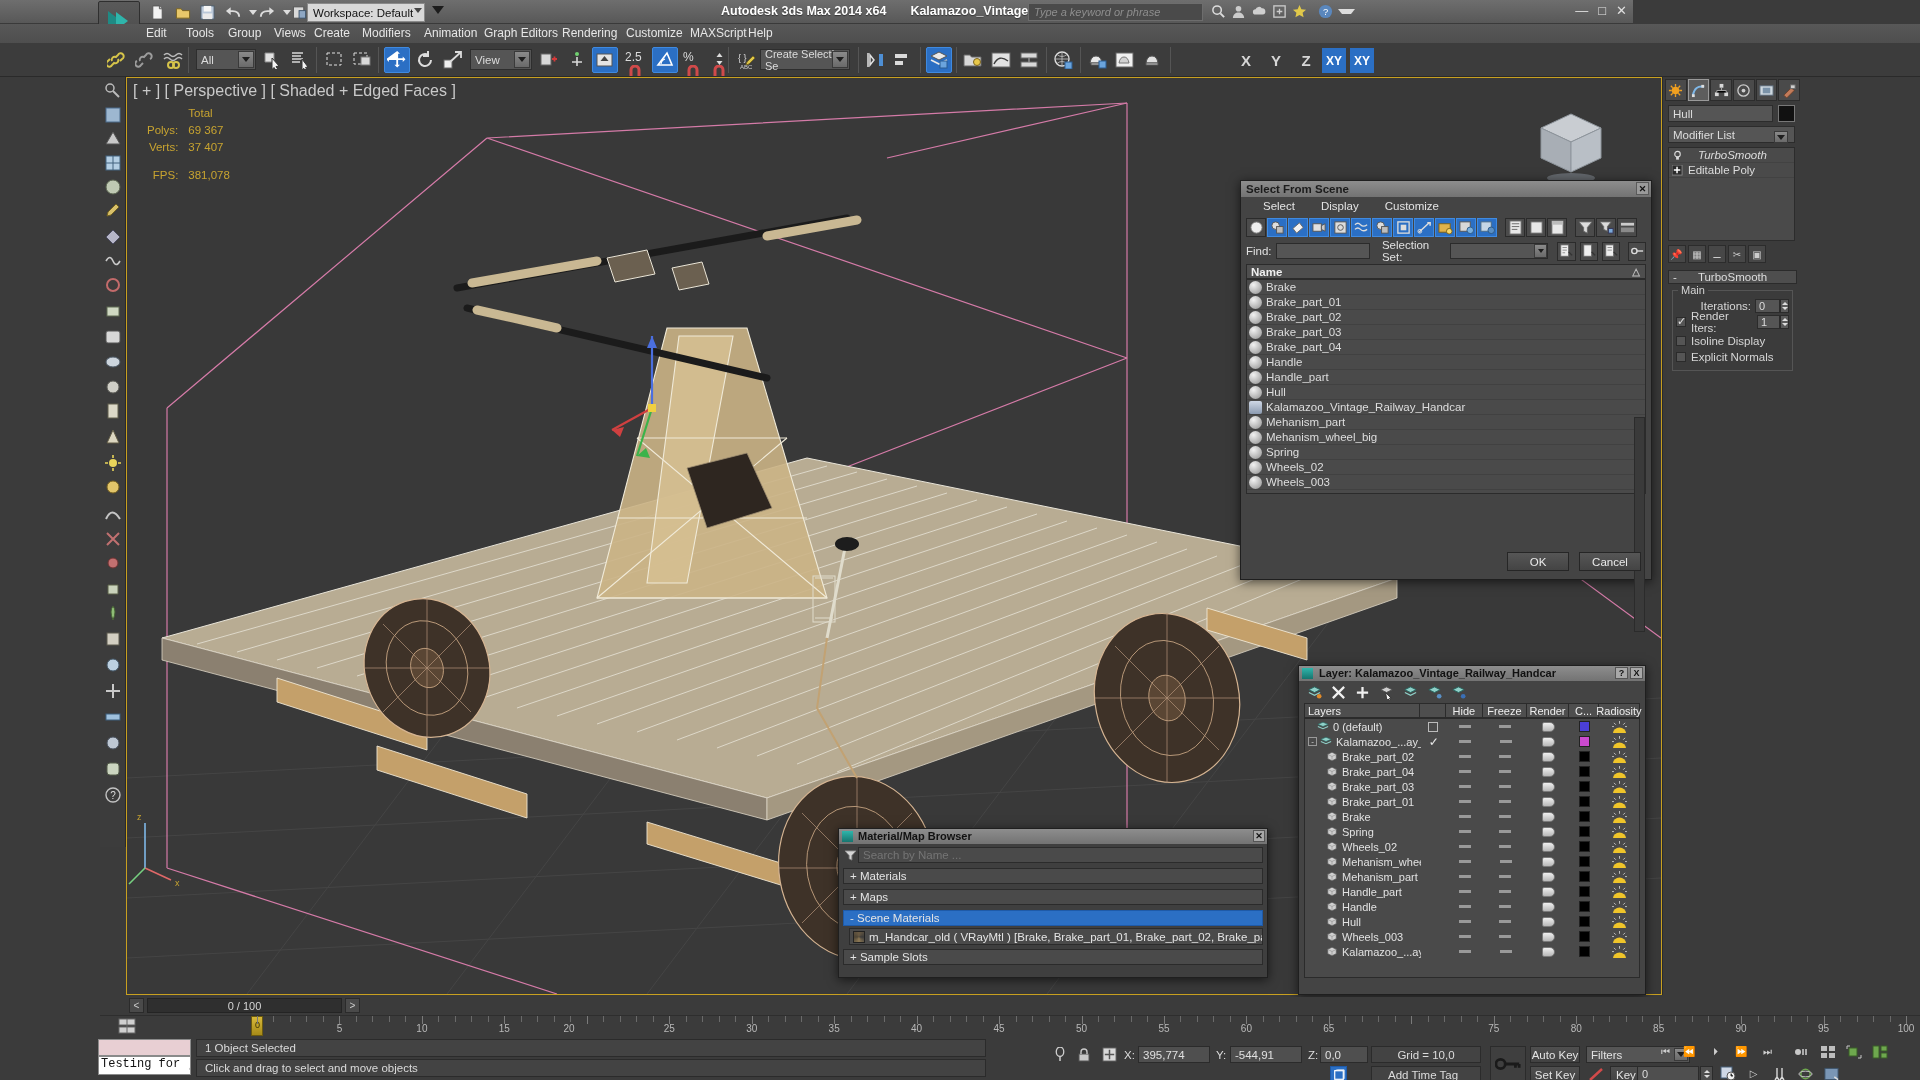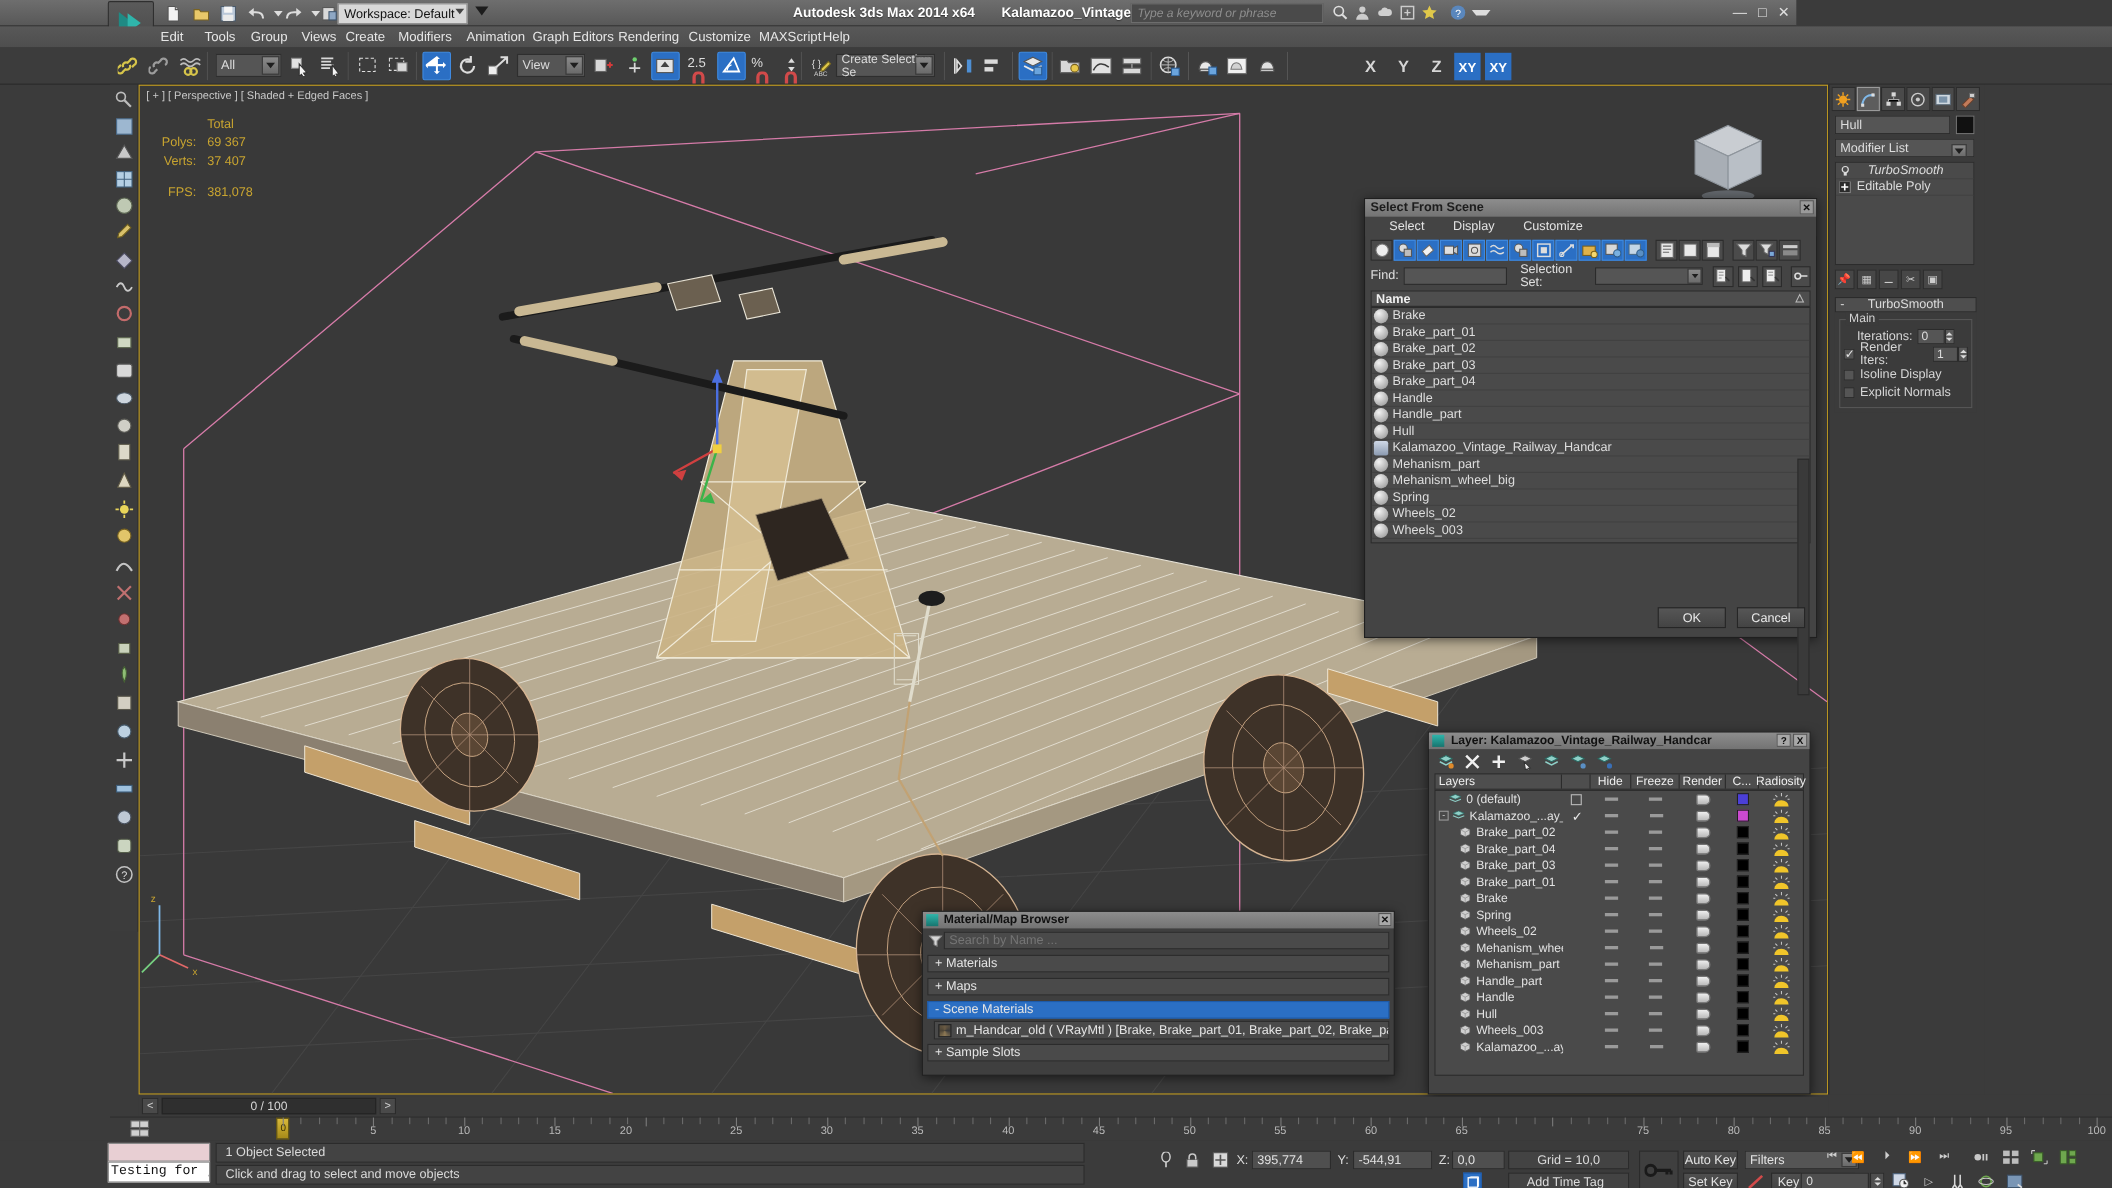--- a/index.html
+++ b/index.html
@@ -62,21 +62,21 @@
 
   
   #lefttools { position:absolute; left:100px; top:77px; width:26px; height:770px;
     background:#3c3c3c; border-right:1px solid #2a2a2a; }
   .ltb { position:absolute; left:1px; width:24px; height:24px; display:flex;
     align-items:center; justify-content:center; }
 
   
   #viewport { position:absolute; left:126px; top:77px; width:1536px; height:918px;
     background:#393939; border:1px solid #c8a020; overflow:hidden; }
-  #vp-label { position:absolute; left:6px; top:4px; font-size:10px; color:#c9c9c9; }
+  #vp-label { position:absolute; left:6px; top:4px; font-size:16px; color:#c9c9c9; }
   #vp-stats { position:absolute; left:18px; top:26px; font-size:11.5px; color:#c8a430; line-height:15px; }
   #vp-stats table td { font-size:11.5px; color:#c8a430; padding-right:8px; }
   #vp-stats td.lbl { text-align:right; }
   #viewcube { position:absolute; right:50px; top:28px; width:80px; height:80px; }
 
   
   #cmdpanel { position:absolute; left:1662px; top:77px; width:142px; height:918px;
     background:#3b3b3b; border-left:1px solid #2a2a2a; }
   #cp-tabs { position:absolute; left:2px; top:2px; width:136px; height:22px; display:flex; }
   .cptab { width:23px; height:22px; margin-right:1px; background:#4a4a4a;
@@ -974,21 +974,21 @@
     <div class="sbtn">▣</div>
   </div>
 
   <div class="rollup" style="top:193px">
     <div class="rhead">
       <span class="minus">-</span>
       <span>TurboSmooth</span>
     </div>
     <div class="grpbox">
       <div class="gtitle">Main</div>
-      <div class="frow" style="justify-content:center; margin-top:3px">
+      <div class="frow" style="justify-content:flex-end; margin-top:3px">
         <span style="margin-right:4px">Iterations:</span>
         <div class="spin">
             <span>0</span>
           </div>
         <div class="spinarrows">
             <div style="border-bottom:3px solid #ddd"></div>
             <div style="border-top:3px solid #ddd;margin-top:2px"></div>
           </div>
       </div>
       <div class="frow" style="justify-content:flex-end">

